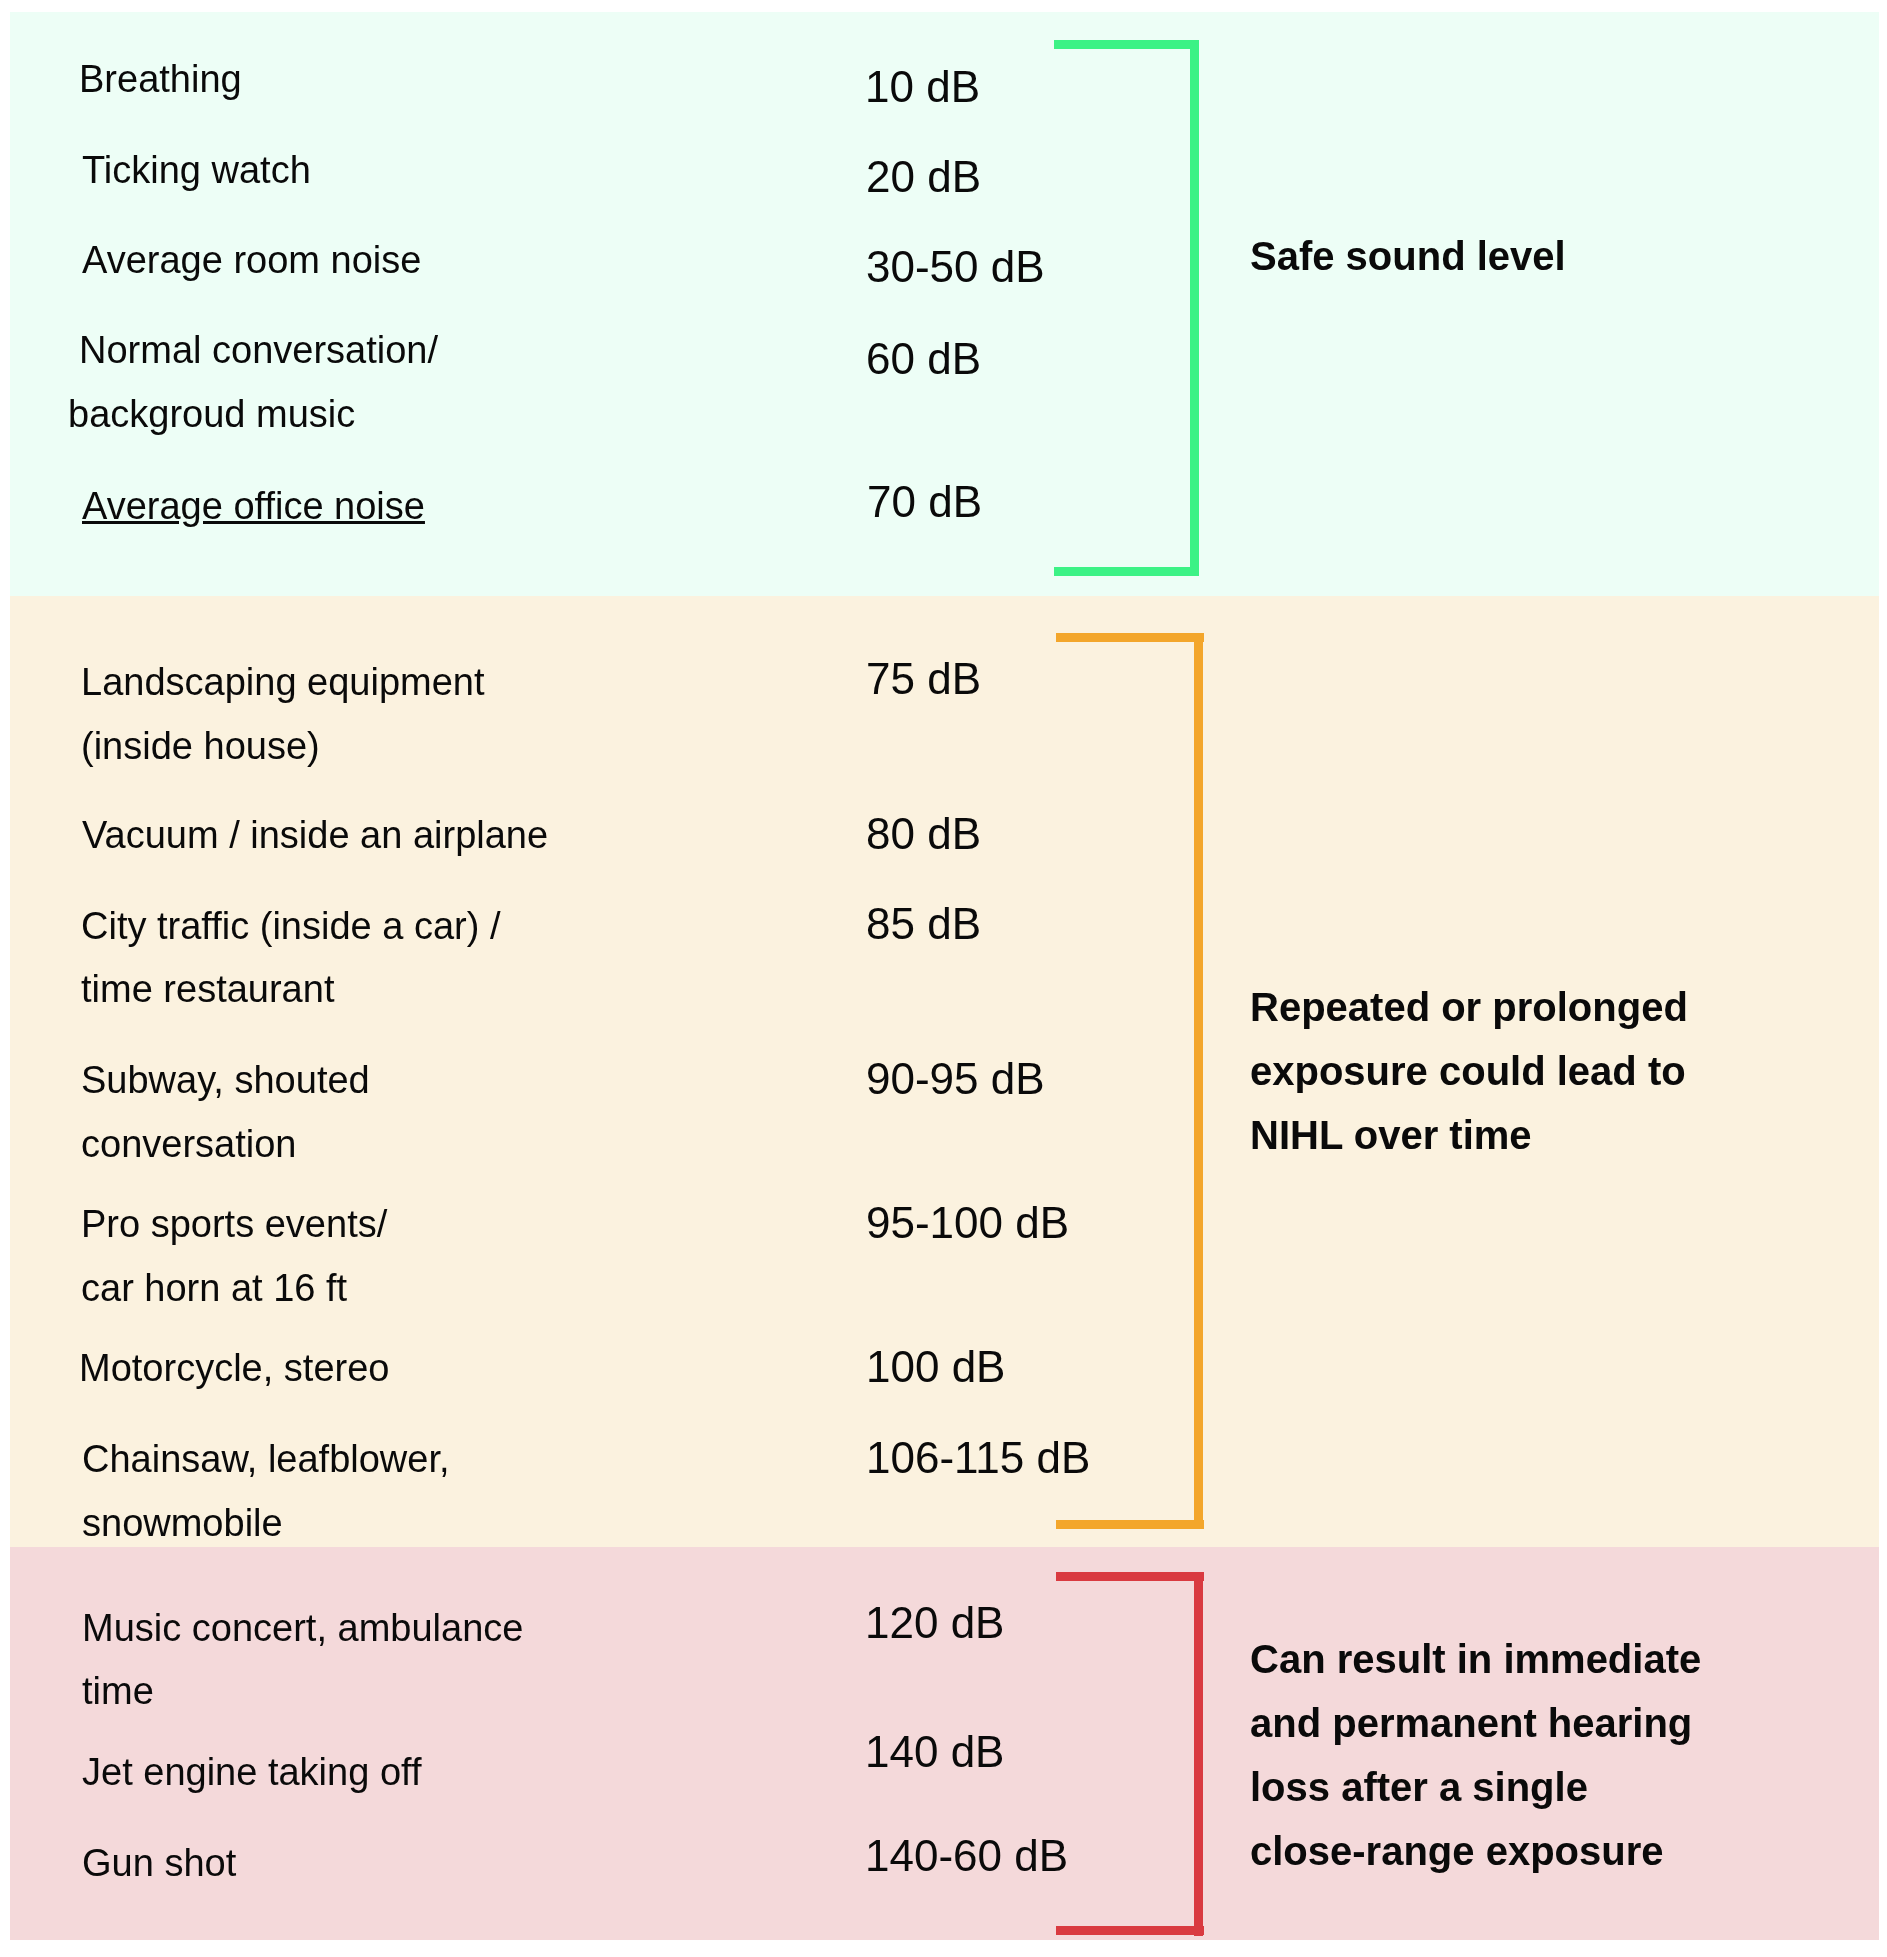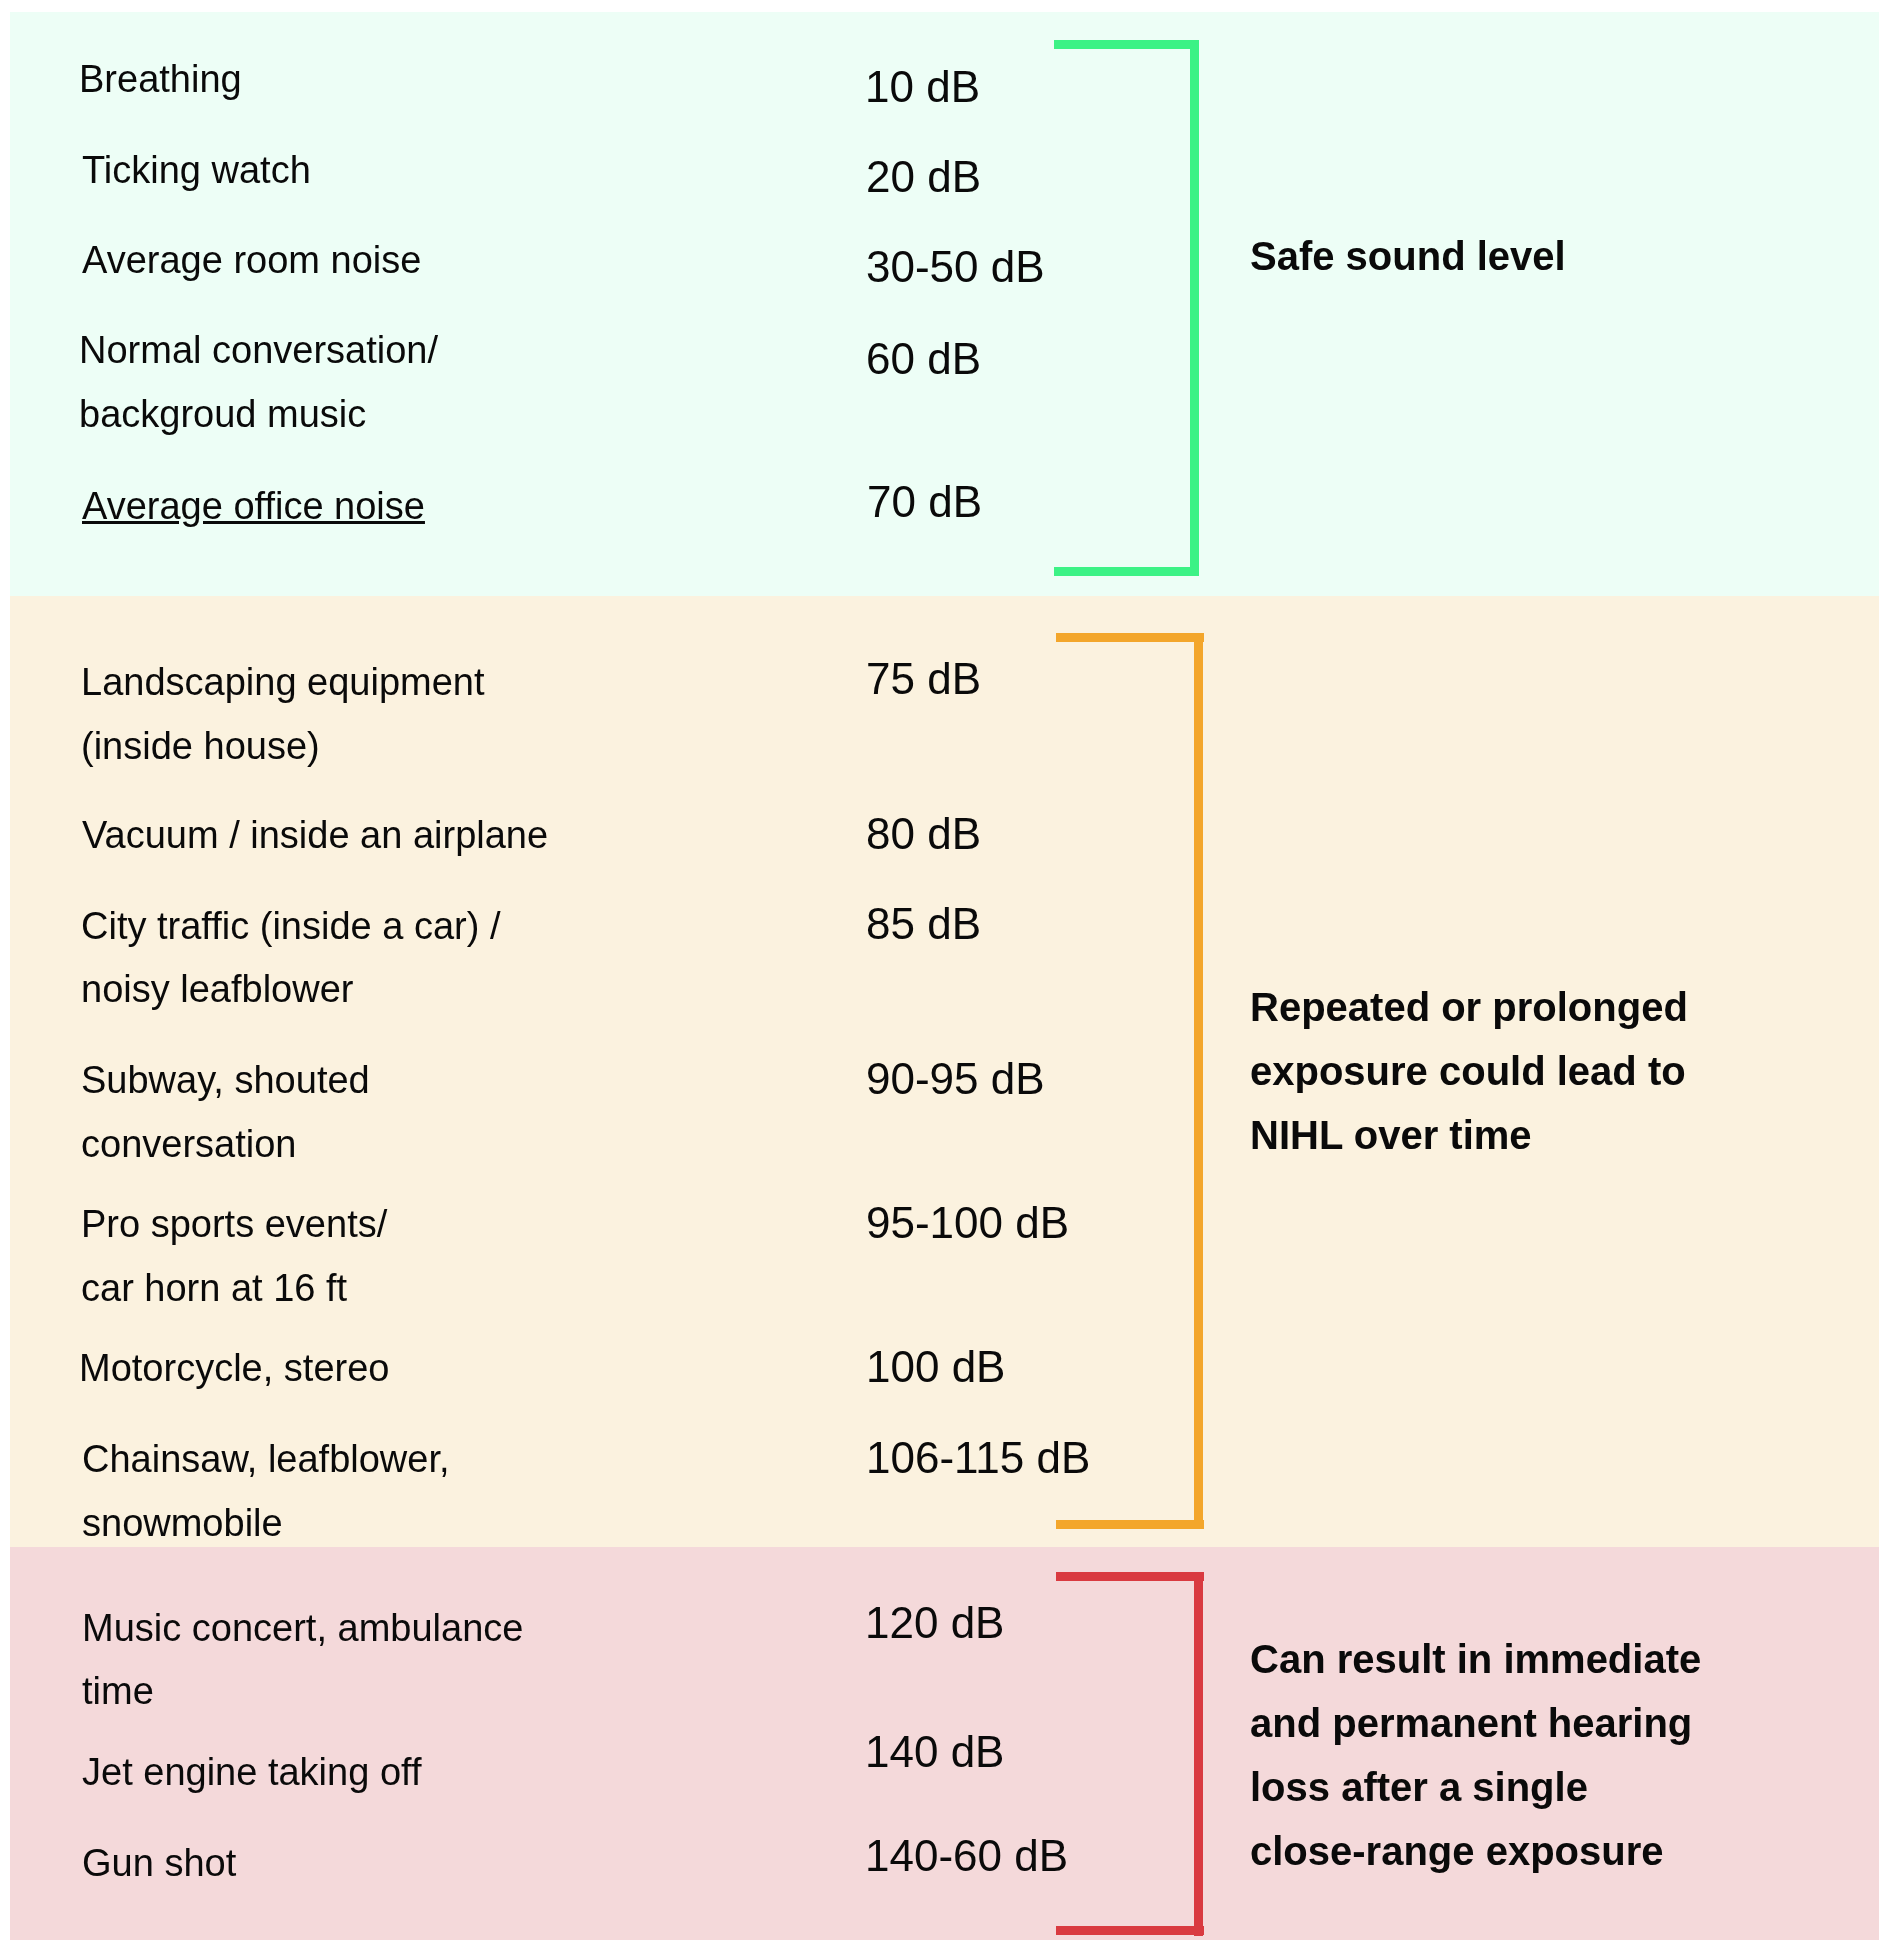--- a/index.html
+++ b/index.html
@@ -38,37 +38,37 @@
 <p class="abs label" style="left:79px;top:55px;">Breathing</p>
 <p class="abs value" style="left:857px;top:61px;">10 dB</p>
 
 <p class="abs label" style="left:82px;top:146px;">Ticking watch</p>
 <p class="abs value" style="left:858px;top:151px;">20 dB</p>
 
 <p class="abs label" style="left:82px;top:236px;">Average room noise</p>
 <p class="abs value" style="left:858px;top:241px;">30-50 dB</p>
 
 <p class="abs label" style="left:79px;top:326px;">Normal conversation/</p>
-<p class="abs label" style="left:79px;top:390px;">backgroud music</p>
+<p class="abs label" style="left:68px;top:390px;">backgroud music</p>
 <p class="abs value" style="left:858px;top:333px;">60 dB</p>
 
 <p class="abs label" style="left:82px;top:482px;text-decoration:underline;">Average office noise</p>
 <p class="abs value" style="left:859px;top:476px;">70 dB</p>
 
 <p class="abs note" style="left:1250px;top:224px;">Safe sound level</p>
 
 <p class="abs label" style="left:81px;top:658px;">Landscaping equipment</p>
 <p class="abs label" style="left:81px;top:722px;">(inside house)</p>
 <p class="abs value" style="left:858px;top:653px;">75 dB</p>
 
 <p class="abs label" style="left:82px;top:811px;">Vacuum / inside an airplane</p>
 <p class="abs value" style="left:858px;top:808px;">80 dB</p>
 
 <p class="abs label" style="left:81px;top:902px;">City traffic (inside a car) /</p>
-<p class="abs label" style="left:81px;top:965px;">noisy leafblower</p>
+<p class="abs label" style="left:81px;top:965px;">time restaurant</p>
 <p class="abs value" style="left:858px;top:898px;">85 dB</p>
 
 <p class="abs label" style="left:81px;top:1056px;">Subway, shouted</p>
 <p class="abs label" style="left:81px;top:1120px;">conversation</p>
 <p class="abs value" style="left:858px;top:1053px;">90-95 dB</p>
 
 <p class="abs label" style="left:81px;top:1200px;">Pro sports events/</p>
 <p class="abs label" style="left:81px;top:1264px;">car horn at 16 ft</p>
 <p class="abs value" style="left:858px;top:1197px;">95-100 dB</p>
 

